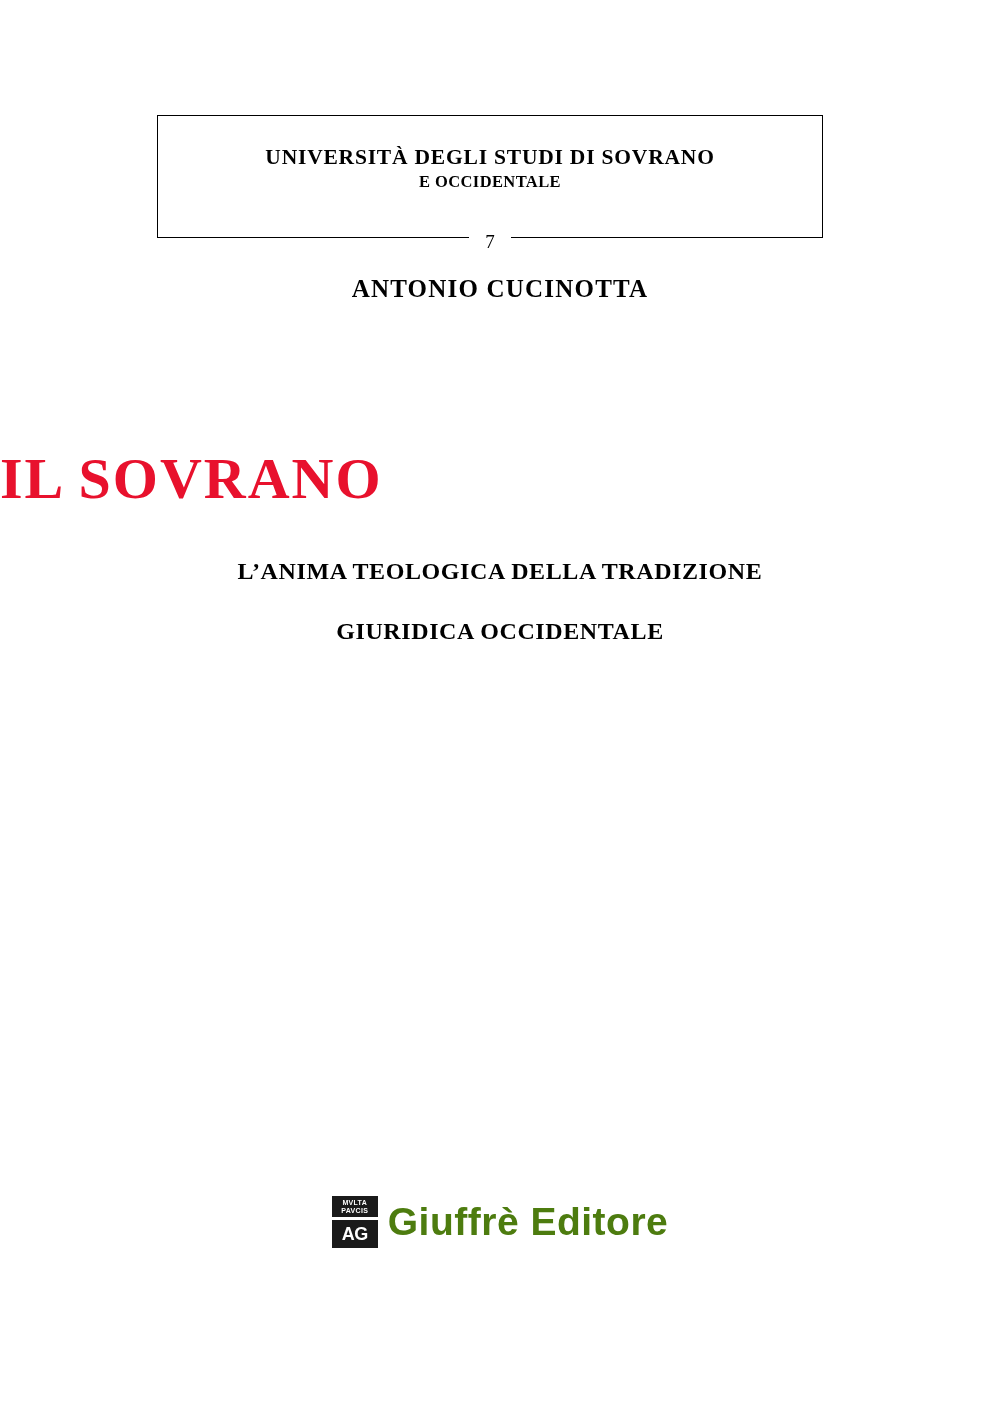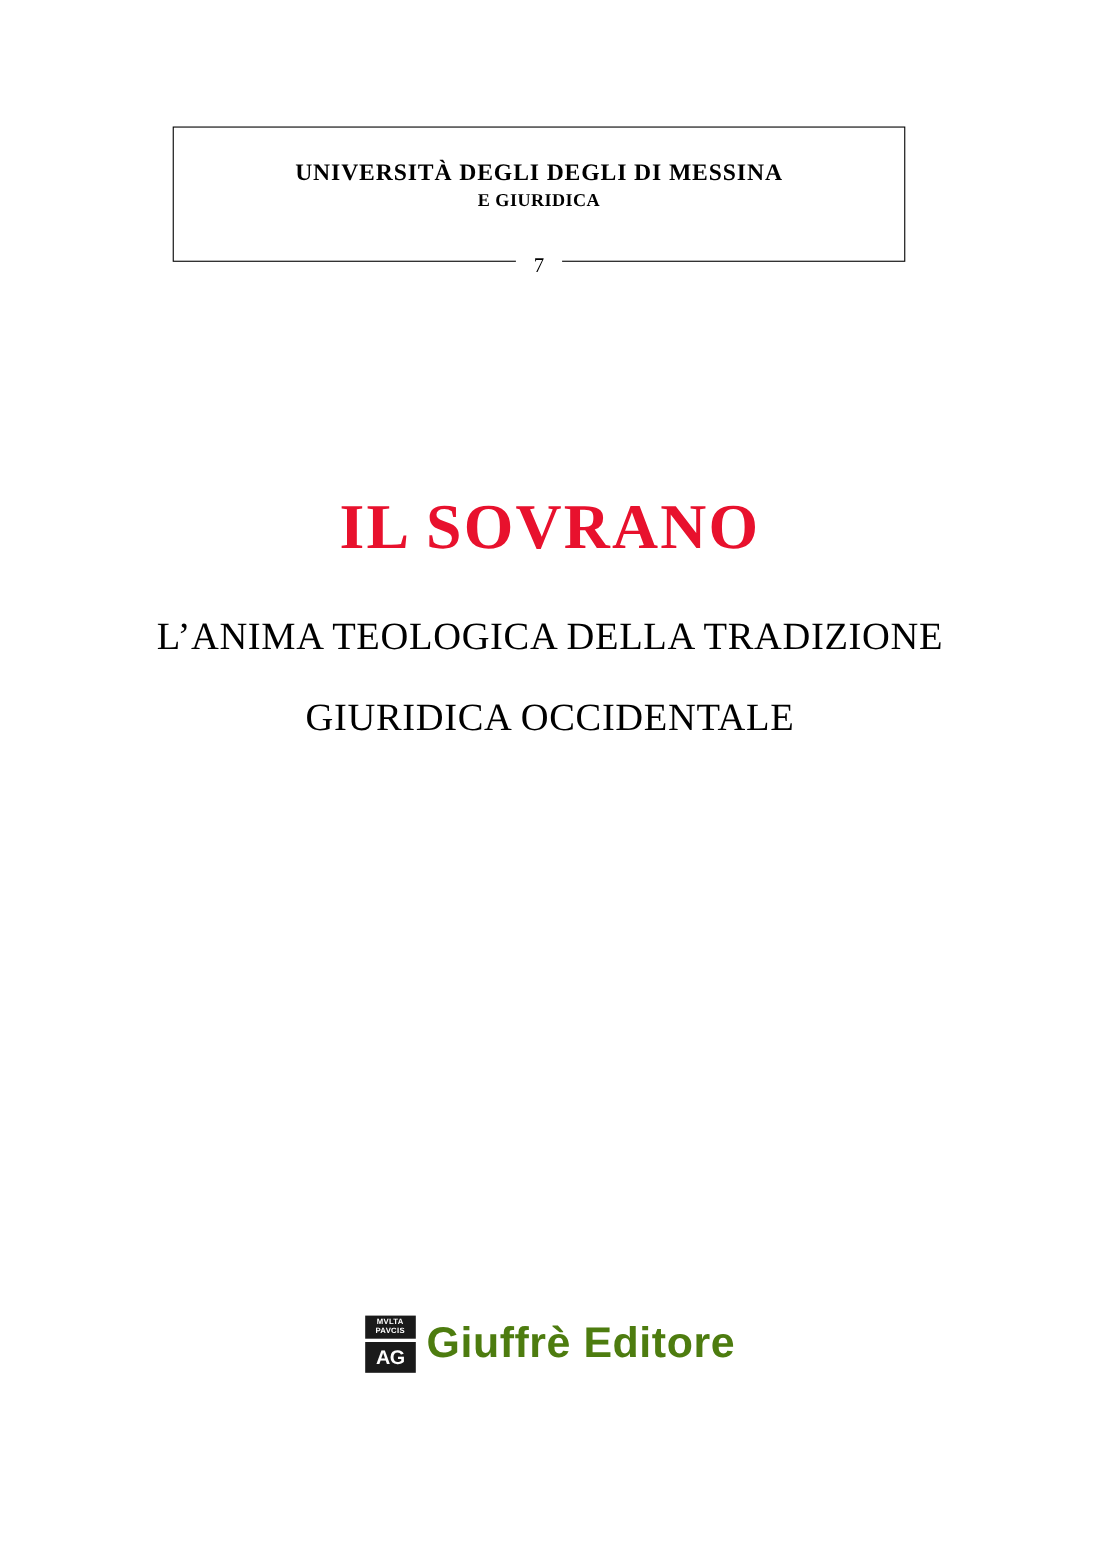--- a/index.html
+++ b/index.html
@@ -90,38 +90,38 @@
     font-size: 25px;
     letter-spacing: 1.2px;
   }
 
   
   .main-title {
     position: absolute;
     left: 0;
     top: 445px;
     width: 1000px;
-    text-align: center;
+    text-align: left;
     font-family: "Liberation Serif", serif;
     font-weight: bold;
     font-size: 58px;
     letter-spacing: 2px;
     color: #e8112d;
   }
 
   
   .subtitle {
     position: absolute;
     left: 0;
     top: 556px;
     width: 1000px;
     text-align: center;
     font-family: "Liberation Serif", serif;
-    font-weight: normal;
-    font-size: 35px;
+    font-weight: bold;
+    font-size: 24px;
     letter-spacing: 0.6px;
     line-height: 1.32;
   }
   .subtitle .l2 { display: block; margin-top: 28px; }
 
   
   .publisher {
     position: absolute;
     left: 0;
     top: 1196px;
@@ -172,29 +172,30 @@
     color: #4d7c0f;
   }
 </style>
 </head>
 <body>
 
 <div class="page">
 
   <div class="series-box">
     <div class="series-inner">
-      <div class="univ-line">UNIVERSITÀ DEGLI DEGLI DI MESSINA</div>
-      <div class="dept-line2">E GIURIDICA</div>
+      <div class="univ-line">UNIVERSITÀ DEGLI STUDI DI SOVRANO</div>
+      <div class="dept-line2">E OCCIDENTALE</div>
     </div>
   </div>
 
   <div class="series-number-wrap">
     <span class="series-number">7</span>
   </div>
 
+  <div class="author">ANTONIO CUCINOTTA</div>
 
   <div class="main-title">IL SOVRANO</div>
 
   <div class="subtitle">
     <span class="l1">L’ANIMA TEOLOGICA DELLA TRADIZIONE</span>
     <span class="l2">GIURIDICA OCCIDENTALE</span>
   </div>
 
   <div class="publisher">
     <div class="pub-mark">

